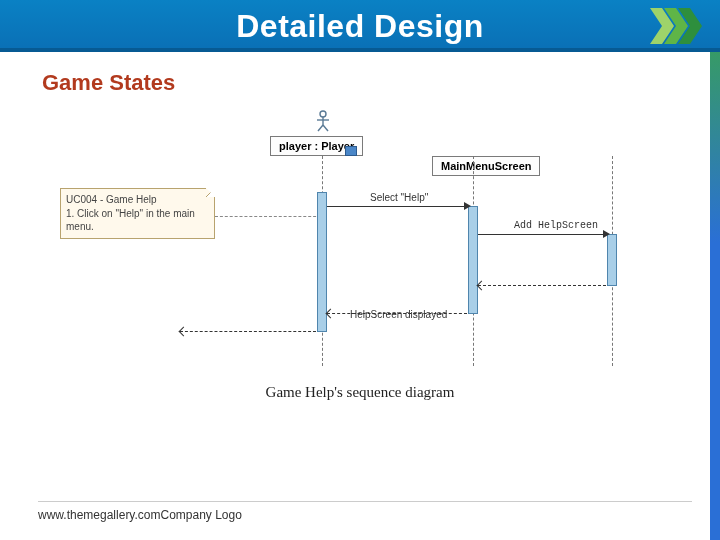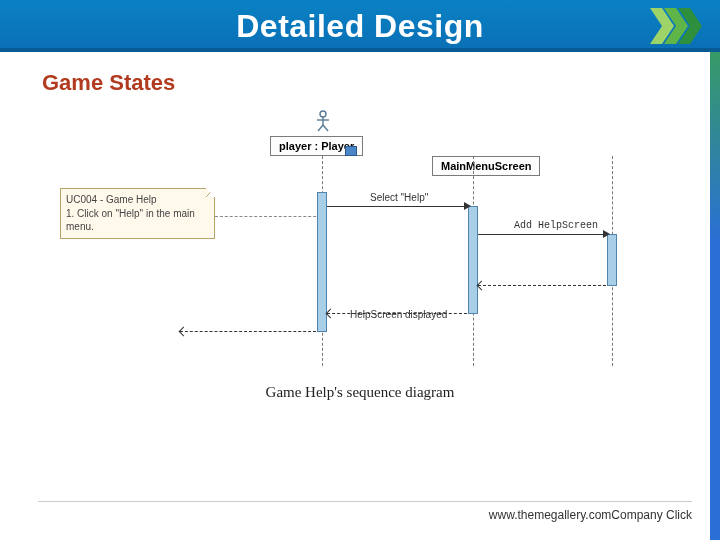--- a/index.html
+++ b/index.html
@@ -176,21 +176,21 @@
     color: #222;
   }
   .footer {
     position: absolute;
     bottom: 18px;
     left: 38px;
     right: 28px;
     border-top: 1px solid #ccc;
     padding-top: 6px;
     display: flex;
-    justify-content: flex-end;
+    justify-content: flex-start;
     font-size: 12px;
     color: #333;
     font-family: Arial, sans-serif;
   }
 </style>
 </head>
 <body>
 
 <div class="right-gradient"></div>
 
@@ -251,14 +251,14 @@
 
   <div class="msg-dash" style="left:120px; top:221px; width:136px;"></div>
   <div class="arrow-l-open" style="left:120px; top:218px;"></div>
 
 </div>
 
 <div class="caption">Game Help's sequence diagram</div>
 
 <div class="footer">
   <span>www.themegallery.com</span>
-  <span>Company Click</span>
+  <span>Company Logo</span>
 </div>
 
 </body></html>

